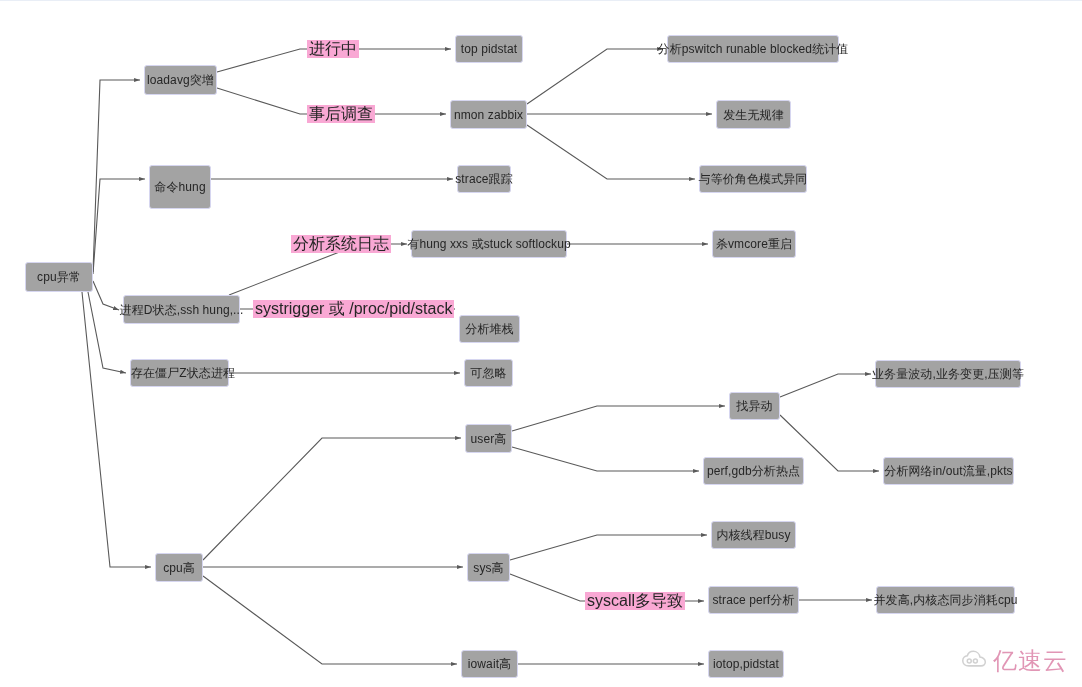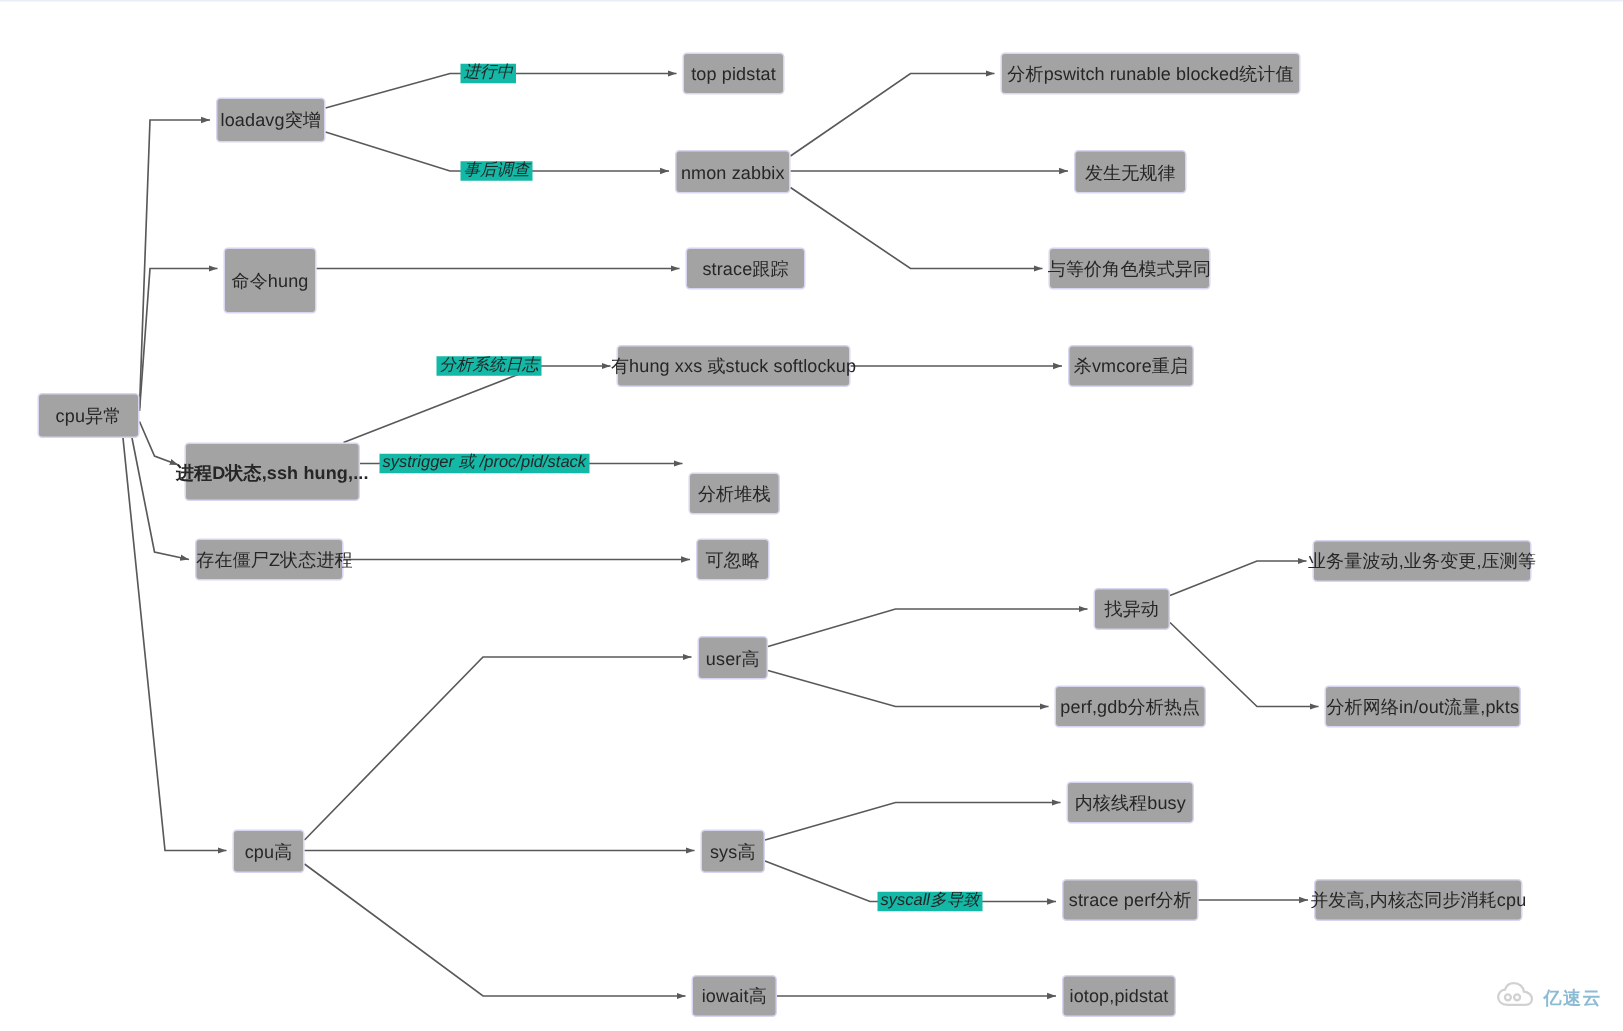--- a/index.html
+++ b/index.html
@@ -40,44 +40,43 @@
     line-height: 1;
     display: flex;
     align-items: center;
     justify-content: center;
     white-space: nowrap;
     padding: 0 8px;
     letter-spacing: 0.1px;
   }
   .edge-label {
     position: absolute;
-    font-size: 11px;
+    font-size: 16px;
     color: #262626;
     white-space: nowrap;
-    background: #14b8a6;
+    background: #f9a8d4;
     line-height: 1;
     padding: 1px 2px;
     transform: translateY(-50%);
-    font-style: italic;
   }
   
   #watermark {
     position: absolute;
     right: 14px;
     bottom: 10px;
     display: flex;
     align-items: center;
     gap: 5px;
     opacity: 0.45;
     user-select: none;
   }
   #watermark .wm-text {
-    font-size: 12px;
-    color: #0369a1;
-    font-weight: bold;
+    font-size: 24px;
+    color: #be185d;
+    font-weight: normal;
     letter-spacing: 1px;
   }
 </style>
 </head>
 <body>
 
 <div id="canvas">
 
   <div class="top-rule"></div>
 
@@ -146,26 +145,26 @@
   <div class="edge-label" style="left:307px; top:49px;">进行中</div>
   <div class="edge-label" style="left:307px; top:114px;">事后调查</div>
   <div class="edge-label" style="left:291px; top:244px;">分析系统日志</div>
   <div class="edge-label" style="left:253px; top:309px;">systrigger 或 /proc/pid/stack</div>
   <div class="edge-label" style="left:585px; top:601px;">syscall多导致</div>
 
   <div class="node" style="left:25px; top:262px; width:68px; height:30px;">cpu异常</div>
   <div class="node" style="left:144px; top:65px; width:73px; height:30px;">loadavg突增</div>
   <div class="node" style="left:455px; top:35px; width:68px; height:28px;">top pidstat</div>
   <div class="node" style="left:450px; top:100px; width:77px; height:29px;">nmon zabbix</div>
-  <div class="node" style="left:667px; top:35px; width:200px; height:28px;">分析pswitch runable blocked统计值</div>
+  <div class="node" style="left:667px; top:35px; width:172px; height:28px;">分析pswitch runable blocked统计值</div>
   <div class="node" style="left:716px; top:100px; width:75px; height:29px;">发生无规律</div>
   <div class="node" style="left:699px; top:165px; width:108px; height:28px;">与等价角色模式异同</div>
   <div class="node" style="left:149px; top:165px; width:62px; height:44px;">命令hung</div>
-  <div class="node" style="left:457px; top:165px; width:80px; height:28px;">strace跟踪</div>
-  <div class="node" style="left:123px; top:295px; width:117px; height:39px;font-weight:bold;">进程D状态,ssh hung,...</div>
+  <div class="node" style="left:457px; top:165px; width:54px; height:28px;">strace跟踪</div>
+  <div class="node" style="left:123px; top:295px; width:117px; height:29px;">进程D状态,ssh hung,...</div>
   <div class="node" style="left:411px; top:230px; width:156px; height:28px;">有hung xxs 或stuck softlockup</div>
   <div class="node" style="left:712px; top:230px; width:84px; height:28px;">杀vmcore重启</div>
   <div class="node" style="left:459px; top:295px; width:61px; height:28px;margin-top:20px;">分析堆栈</div>
   <div class="node" style="left:130px; top:359px; width:99px; height:28px;padding-left:15px;">存在僵尸Z状态进程</div>
   <div class="node" style="left:464px; top:359px; width:49px; height:28px;">可忽略</div>
   <div class="node" style="left:155px; top:553px; width:48px; height:29px;">cpu高</div>
   <div class="node" style="left:465px; top:424px; width:47px; height:29px;">user高</div>
   <div class="node" style="left:729px; top:392px; width:51px; height:28px;">找异动</div>
   <div class="node" style="left:875px; top:360px; width:146px; height:28px;">业务量波动,业务变更,压测等</div>
   <div class="node" style="left:703px; top:457px; width:101px; height:28px;">perf,gdb分析热点</div>

